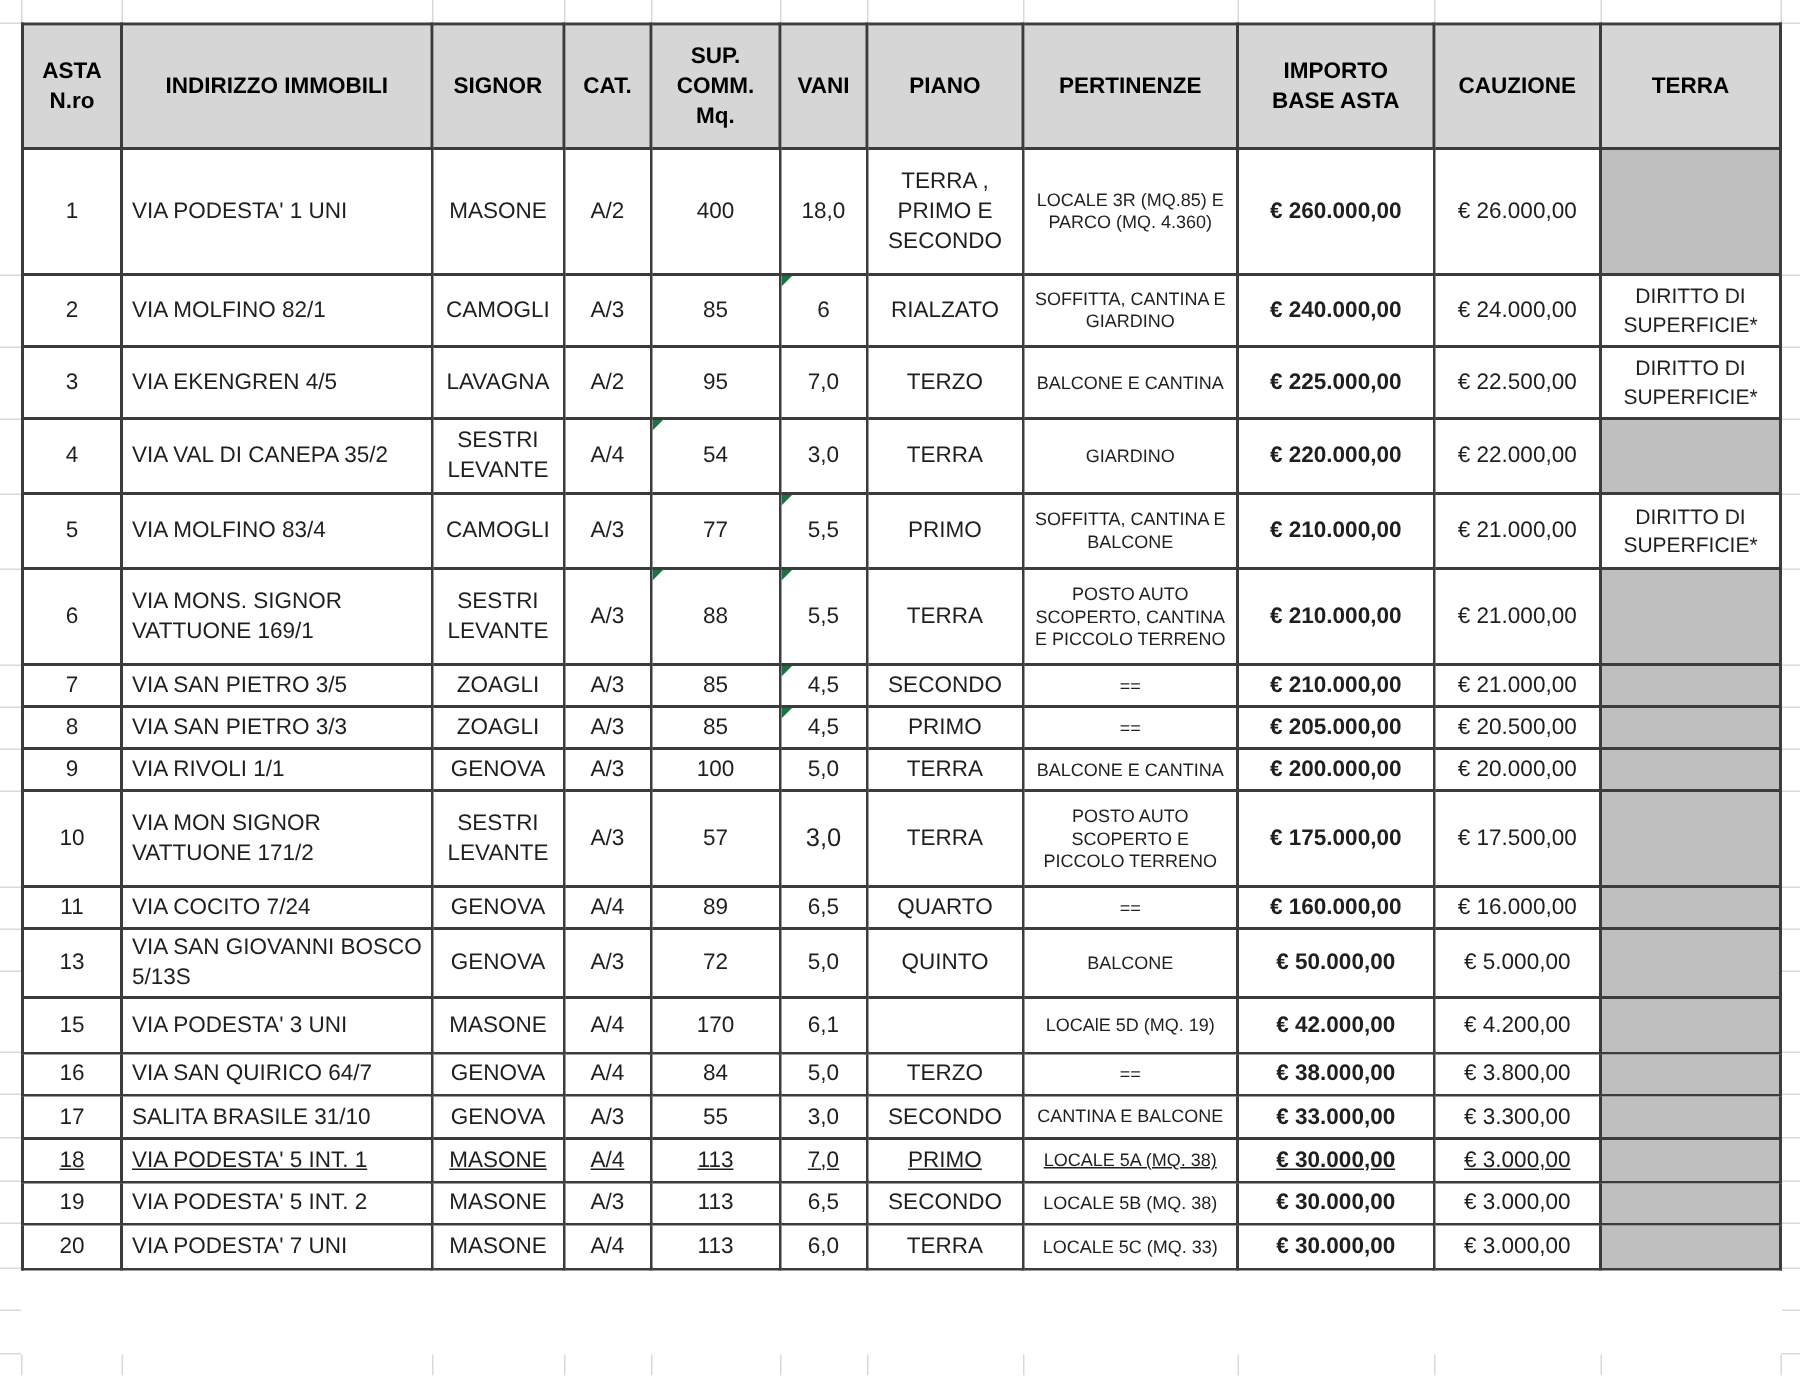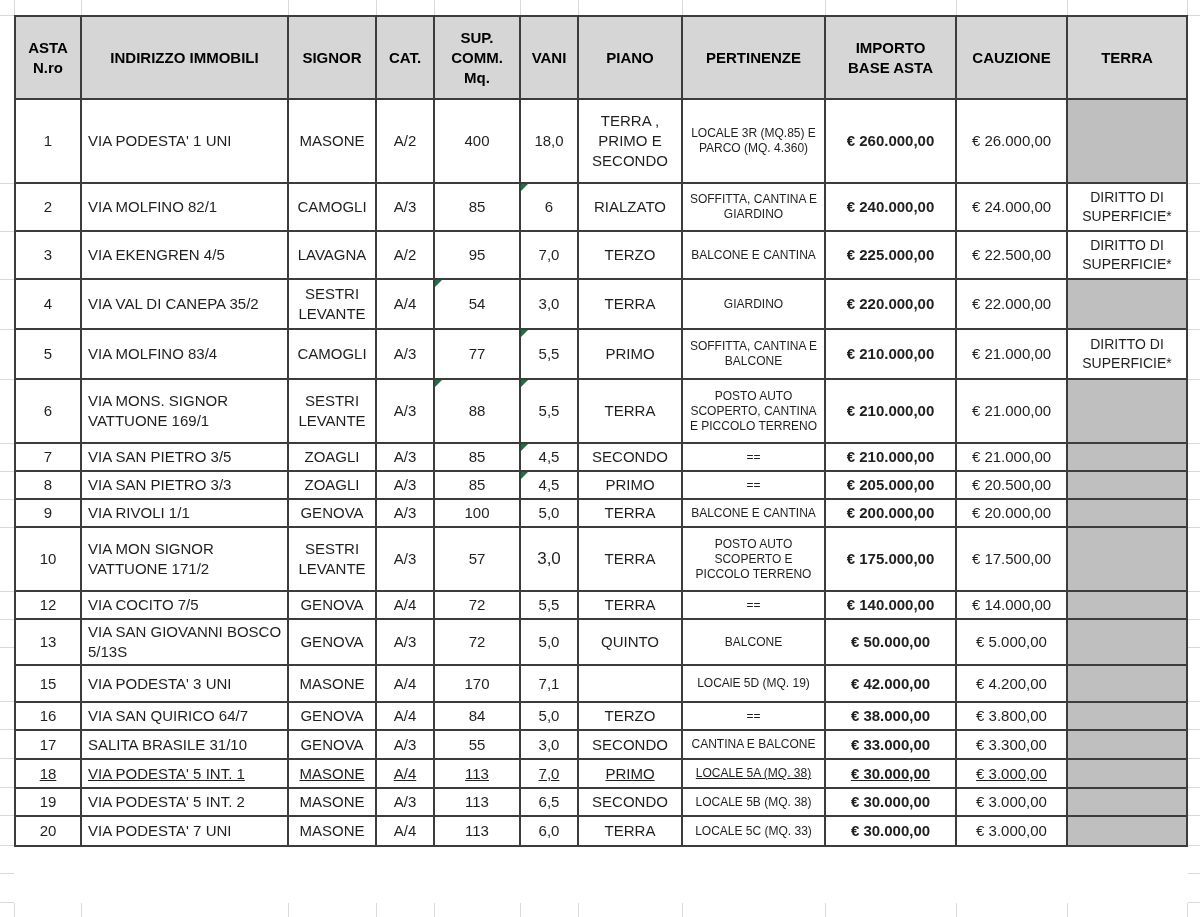--- a/index.html
+++ b/index.html
@@ -307,30 +307,30 @@
           <td class="col-cat">A/3</td>
           <td class="col-sup">57</td>
           <td class="col-vani vani-big">3,0</td>
           <td class="col-piano">TERRA</td>
           <td class="col-pertinenze">POSTO AUTO SCOPERTO E PICCOLO TERRENO</td>
           <td class="col-importo">€ 175.000,00</td>
           <td class="col-cauzione">€ 17.500,00</td>
           <td class="col-note note-empty"></td>
         </tr>
         <tr>
-          <td class="col-asta">12</td>
-          <td class="col-indirizzo">VIA COCITO 7/5</td>
+          <td class="col-asta">11</td>
+          <td class="col-indirizzo">VIA COCITO 7/24</td>
           <td class="col-comune">GENOVA</td>
           <td class="col-cat">A/4</td>
-          <td class="col-sup">72</td>
-          <td class="col-vani">5,5</td>
-          <td class="col-piano">TERRA</td>
+          <td class="col-sup">89</td>
+          <td class="col-vani">6,5</td>
+          <td class="col-piano">QUARTO</td>
           <td class="col-pertinenze">==</td>
-          <td class="col-importo">€ 140.000,00</td>
-          <td class="col-cauzione">€ 14.000,00</td>
+          <td class="col-importo">€ 160.000,00</td>
+          <td class="col-cauzione">€ 16.000,00</td>
           <td class="col-note note-empty"></td>
         </tr>
         <tr>
           <td class="col-asta">13</td>
           <td class="col-indirizzo">VIA SAN GIOVANNI BOSCO 5/13S</td>
           <td class="col-comune">GENOVA</td>
           <td class="col-cat">A/3</td>
           <td class="col-sup">72</td>
           <td class="col-vani">5,0</td>
           <td class="col-piano">QUINTO</td>
@@ -338,21 +338,21 @@
           <td class="col-importo">€ 50.000,00</td>
           <td class="col-cauzione">€ 5.000,00</td>
           <td class="col-note note-empty"></td>
         </tr>
         <tr>
           <td class="col-asta">15</td>
           <td class="col-indirizzo">VIA PODESTA' 3 UNI</td>
           <td class="col-comune">MASONE</td>
           <td class="col-cat">A/4</td>
           <td class="col-sup">170</td>
-          <td class="col-vani">7,1</td>
+          <td class="col-vani">6,1</td>
           <td class="col-piano"></td>
           <td class="col-pertinenze">LOCAlE 5D (MQ. 19)</td>
           <td class="col-importo">€ 42.000,00</td>
           <td class="col-cauzione">€ 4.200,00</td>
           <td class="col-note note-empty"></td>
         </tr>
         <tr>
           <td class="col-asta">16</td>
           <td class="col-indirizzo">VIA SAN QUIRICO 64/7</td>
           <td class="col-comune">GENOVA</td>

